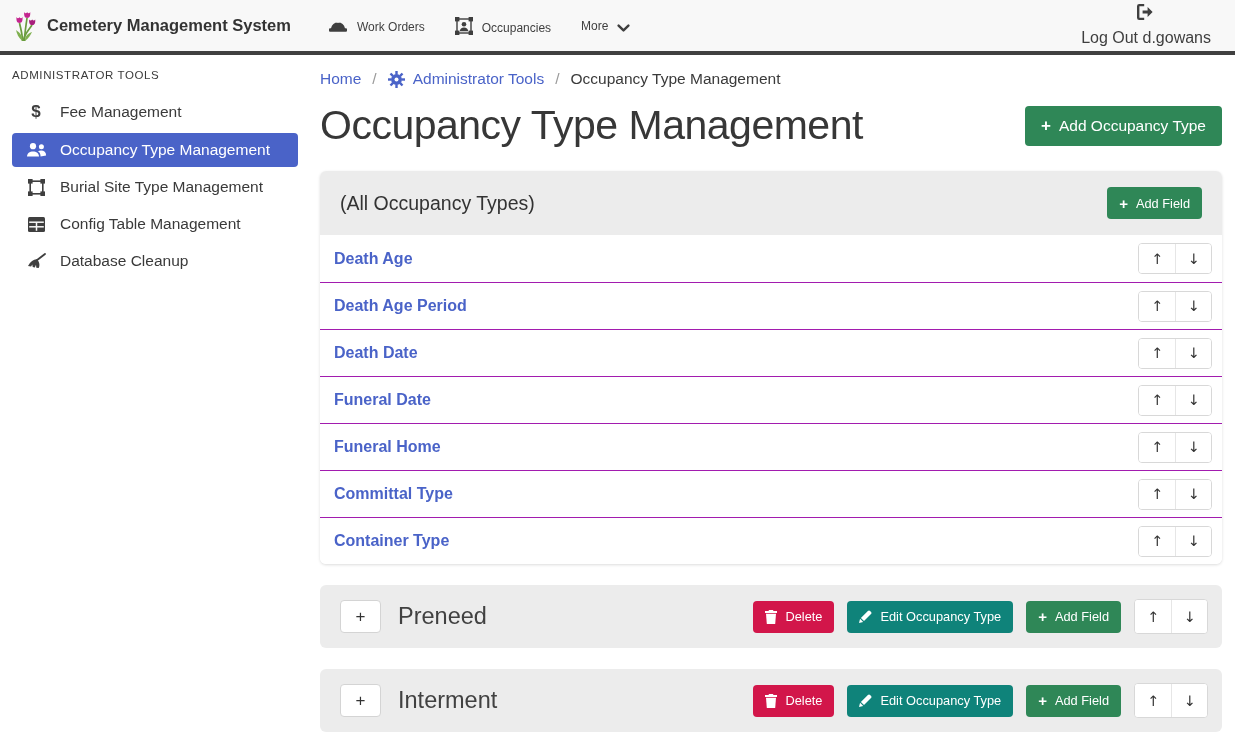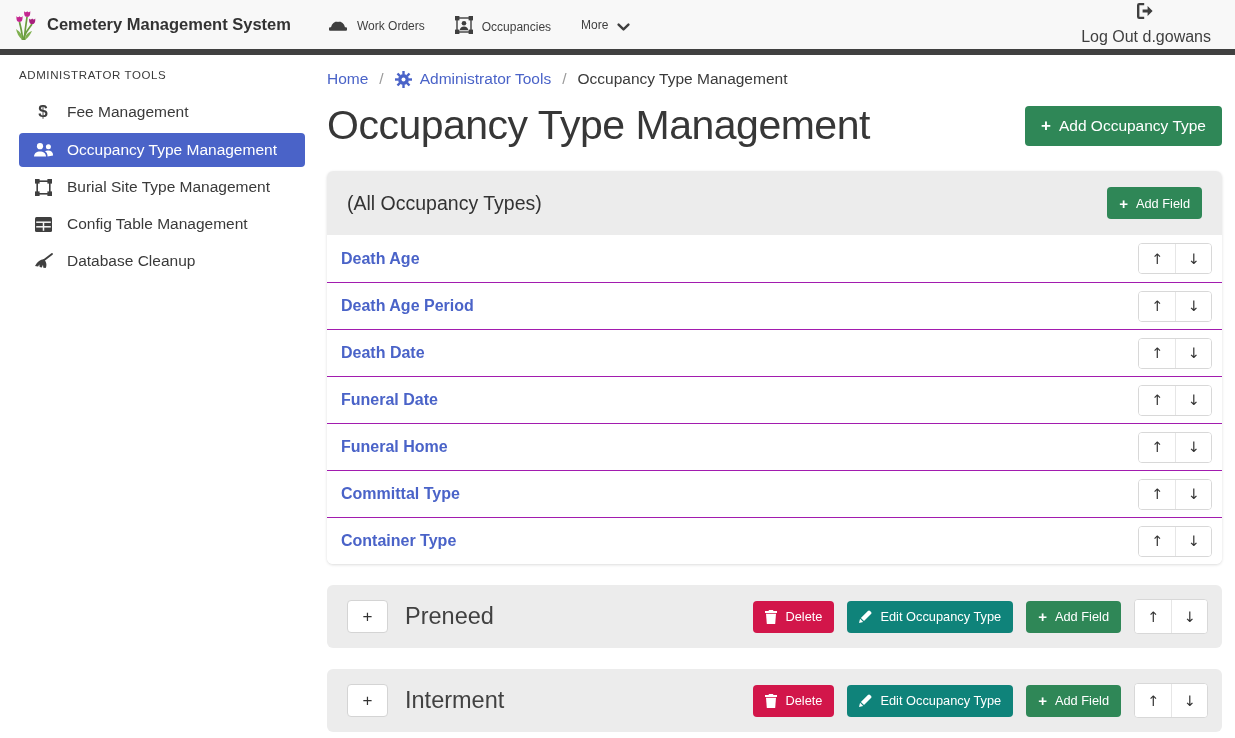--- a/index.html
+++ b/index.html
@@ -4,36 +4,36 @@
 <style>
   * { box-sizing: border-box; }
   html,body { margin:0; padding:0; }
   body {
     width:1235px; height:738px; overflow:hidden;
     font-family:"Liberation Sans", sans-serif;
     background:#ffffff; color:#3a3a3a;
   }
   
   .navbar {
-    height:55px; background:#f8f8f8; border-bottom:6px solid #404040;
+    height:55px; background:#f8f8f8; border-bottom:4px solid #404040;
     display:flex; align-items:center; padding:0 24px 0 12px;
   }
   .brand { display:flex; align-items:center; gap:10px; cursor:pointer; text-decoration:none; }
   .brand-text { font-weight:bold; font-size:16.5px; color:#333; }
   .nav-links { display:flex; align-items:center; margin-left:22px; }
   .nav-link {
     display:flex; align-items:flex-end; gap:9px; padding:8px 15px;
     font-size:12px; color:#3f3f3f; text-decoration:none; cursor:pointer;
   }
   .logout-link {
     margin-left:auto; display:flex; align-items:center; gap:9px;
     font-size:16px; color:#3f3f3f; text-decoration:none; cursor:pointer;flex-direction:column;
   }
   
-  .layout { display:flex; height:683px;margin-left:7px; }
+  .layout { display:flex; height:683px; }
   .sidebar { width:310px; flex:0 0 310px; padding-top:6px; }
   .side-heading {
     padding:8px 12px 10px 12px; font-size:11.5px; letter-spacing:.6px; color:#3a3a3a;
   }
   .side-item {
     display:flex; align-items:center; gap:13px;
     margin:3px 12px; padding:8px 10px 8px 13px; border-radius:4px;
     font-size:15.5px; color:#3a3a3a; text-decoration:none; cursor:pointer;
   }
   .side-item.active { background:#4a63c8; color:#fff; }

